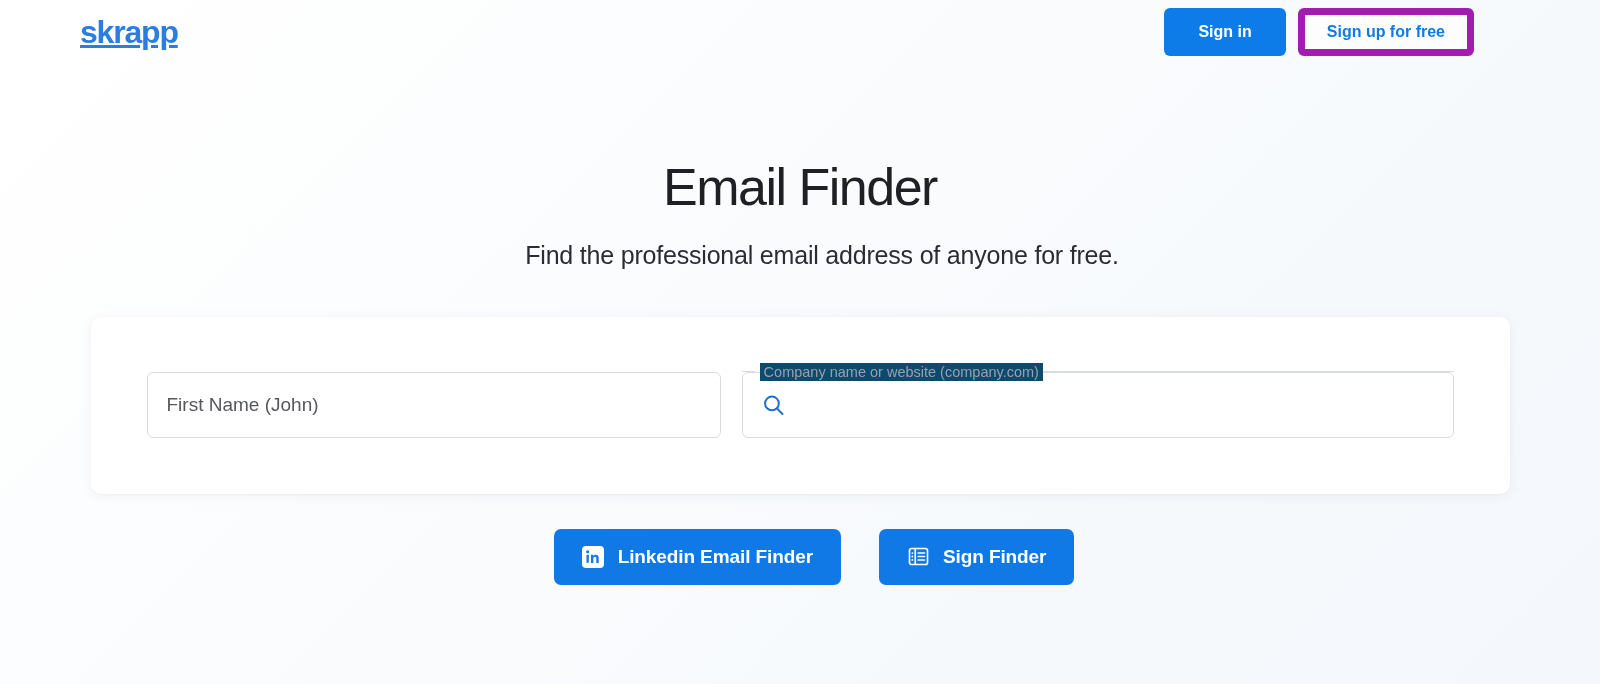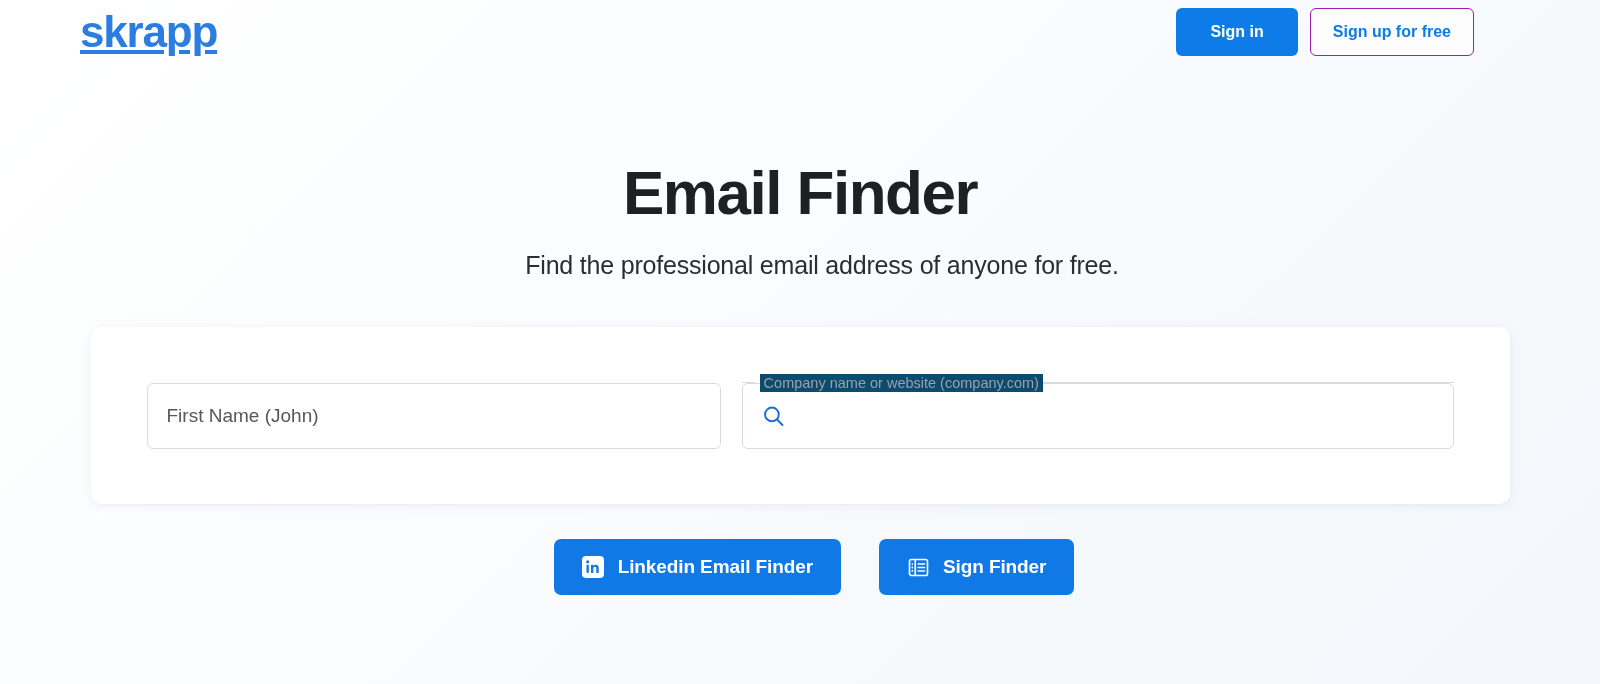--- a/index.html
+++ b/index.html
@@ -21,21 +21,21 @@
   
   .site-header {
     height: 64px;
     display: flex;
     align-items: center;
     padding: 0 0 0 80px;
     position: relative;
   }
 
   .brand-logo {
-    font-size: 44px;
+    font-size: 32px;
     font-weight: 700;
     letter-spacing: -1.2px;
     color: #2b7de0;
     line-height: 1;
     user-select: none;
   }
 
   .nav-wrap {
     margin-left: auto;
     display: flex;
@@ -88,40 +88,40 @@
     font-weight: 700;
     padding: 0 34px;
     height: 48px;
     cursor: pointer;
     white-space: nowrap;
   }
 
   .btn-signup {
     background: #fdfdfe;
     color: #0d7ce8;
-    border: 1px solid #a21caf;
+    border: 7px solid #a21caf;
     border-radius: 6px;
     font-family: inherit;
     font-size: 16px;
     font-weight: 700;
     padding: 0 22px;
     height: 48px;
     cursor: pointer;
     white-space: nowrap;
   }
 
   
   .hero {
     text-align: center;
     padding-top: 96px;
   }
 
   .hero-title {
-    font-size: 62px;
-    font-weight: 700;
+    font-size: 52px;
+    font-weight: 400;
     letter-spacing: -1.5px;
     color: #1f2024;
     line-height: 1.05;
   }
 
   .hero-subtitle {
     margin-top: 26px;
     font-size: 25px;
     font-weight: 400;
     color: #2b2d33;

